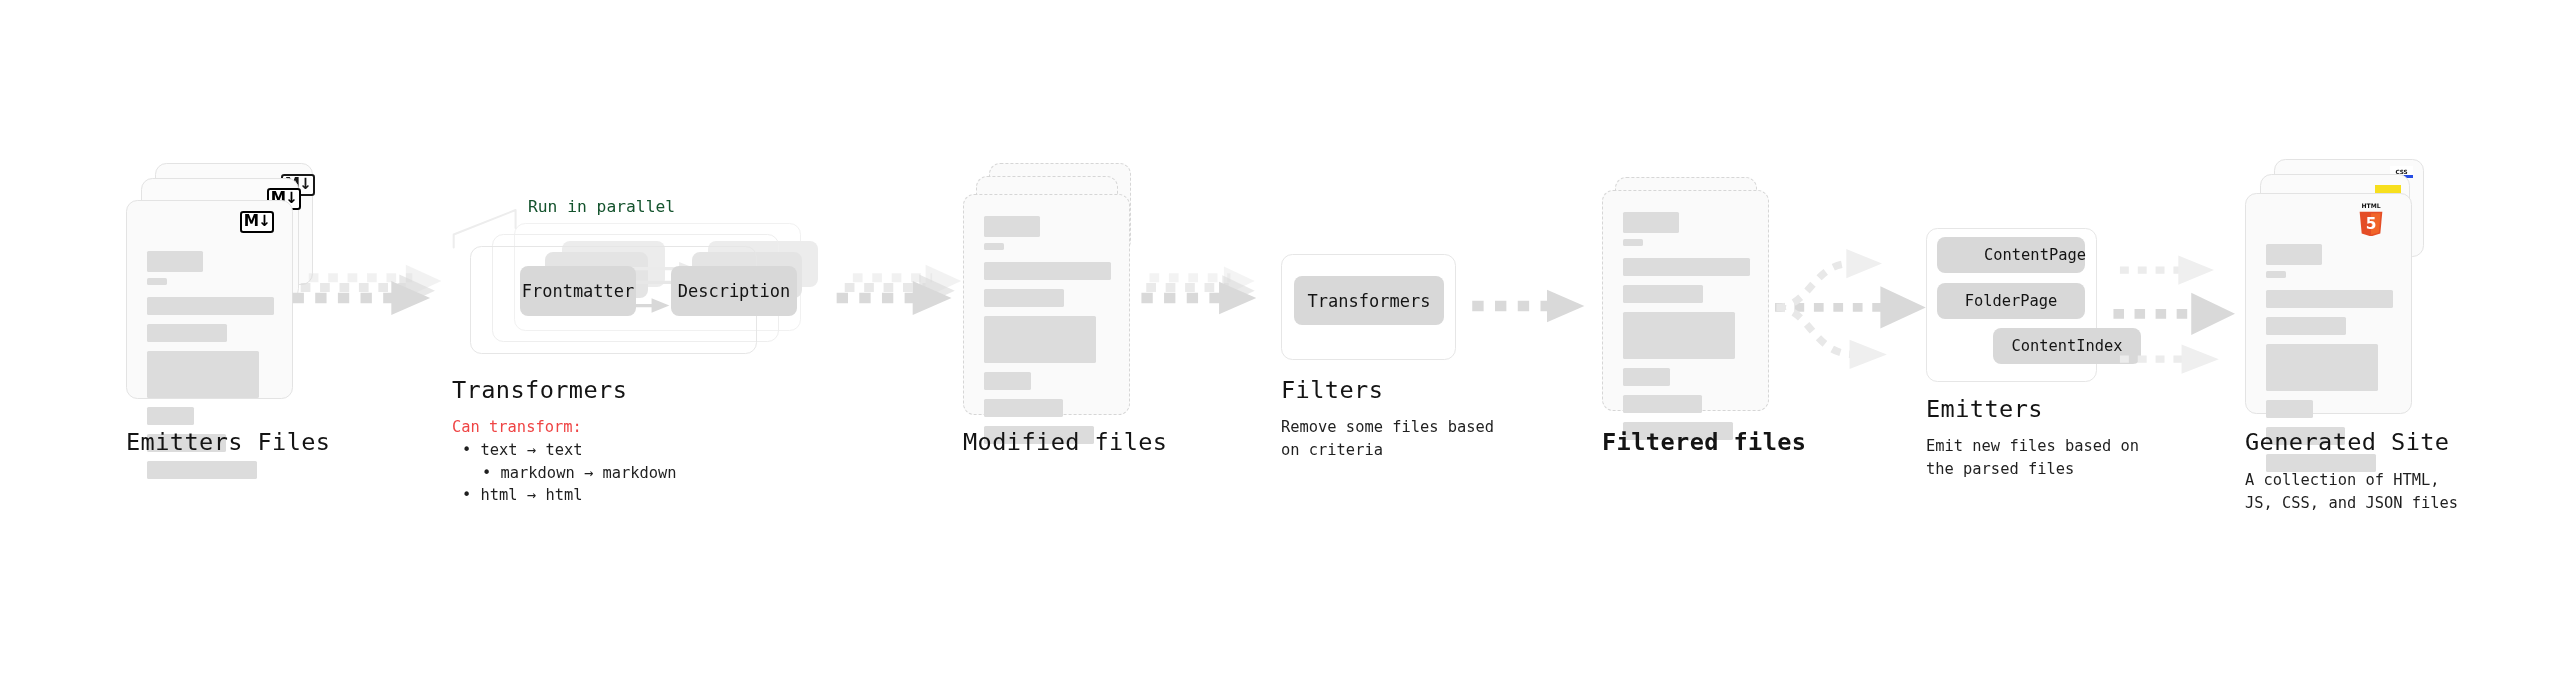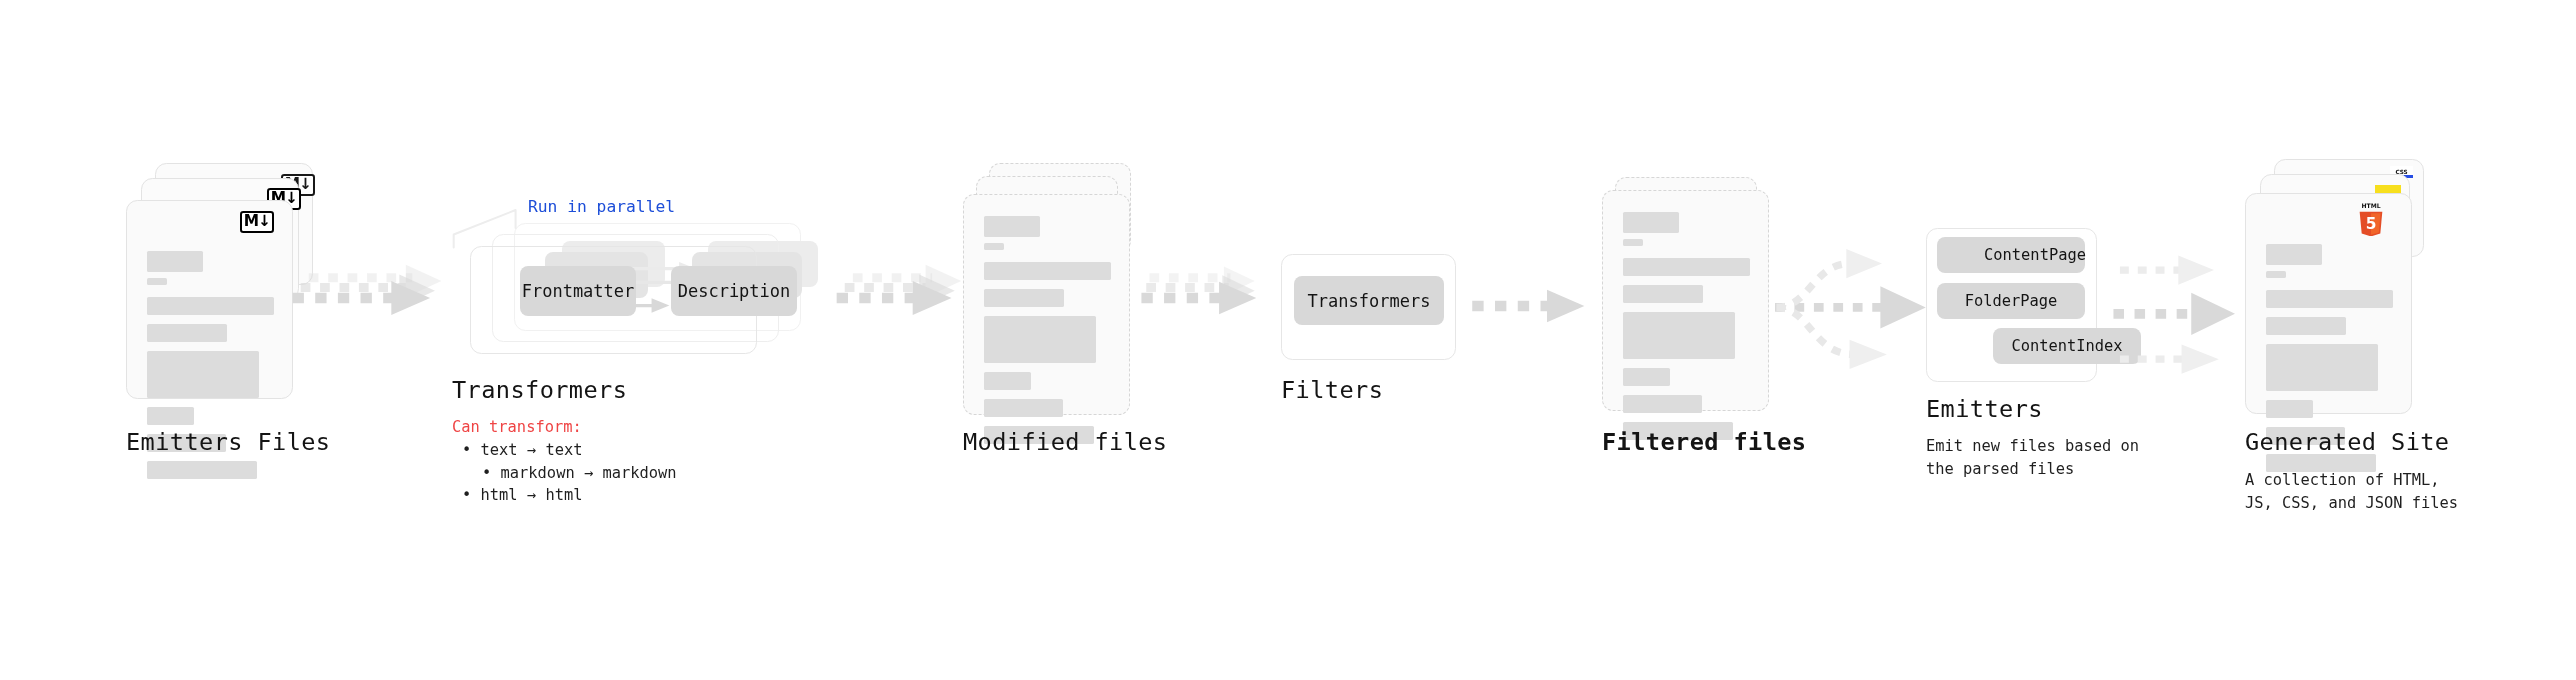--- a/index.html
+++ b/index.html
@@ -136,21 +136,21 @@
   .bullets {
     position: absolute;
     font-size: 15.4px;
     color: #1f1f1f;
     line-height: 1.48;
     white-space: pre-line;
   }
   .note-parallel {
     position: absolute;
     font-size: 16.3px;
-    color: #1d4ed8;
+    color: #14532d;
     white-space: nowrap;
   }
 
   svg.deco { position: absolute; overflow: visible; }
 </style>
 </head>
 <body>
 
 <div id="stage">
 
@@ -283,20 +283,22 @@
     <g stroke="#d9d9d9" stroke-width="13" stroke-dasharray="14 14">
       <line x1="4" y1="47" x2="108" y2="47"></line>
     </g>
     <polygon points="100,27 146,47 100,67" fill="#d9d9d9"></polygon>
   </svg>
 
   <div class="groupbox" style="left:1281px; top:254px; width:175px; height:106px;"></div>
   <div class="chip" style="left:1294px; top:276px; width:150px; height:49px;">Transformers</div>
 
   <div class="cap-title" style="left:1281px; top:376px;">Filters</div>
+  <div class="cap-desc" style="left:1281px; top:416px;">Remove some files based
+on criteria</div>
 
   <svg class="deco" style="left:1469px; top:288px;" width="130" height="49" viewBox="0 0 160 60">
     <g stroke="#d9d9d9" stroke-width="13" stroke-dasharray="14 14">
       <line x1="4" y1="22" x2="104" y2="22"></line>
     </g>
     <polygon points="96,2 142,22 96,42" fill="#d9d9d9"></polygon>
   </svg>
 
   <div class="filestack" style="left:1602px; top:177px; width:187px; height:236px;">
     <div class="card dashed" style="left:13px; top:0px; width:142px; height:81px;"></div>

